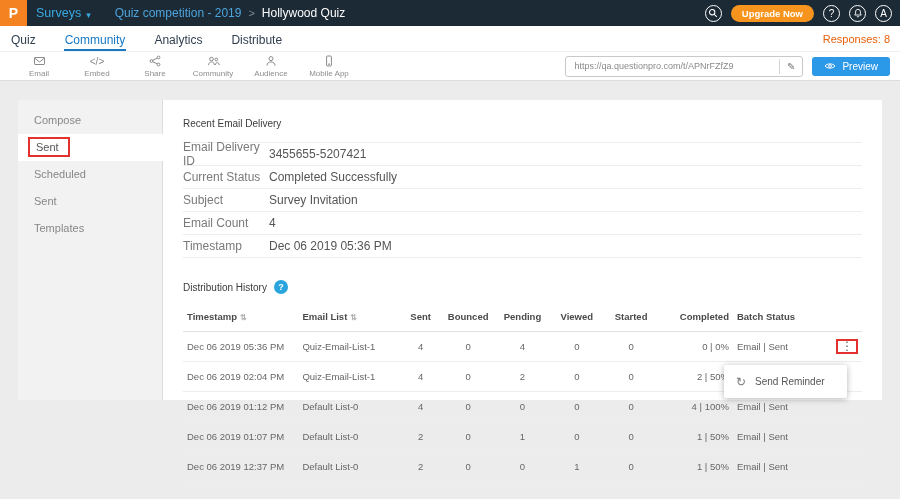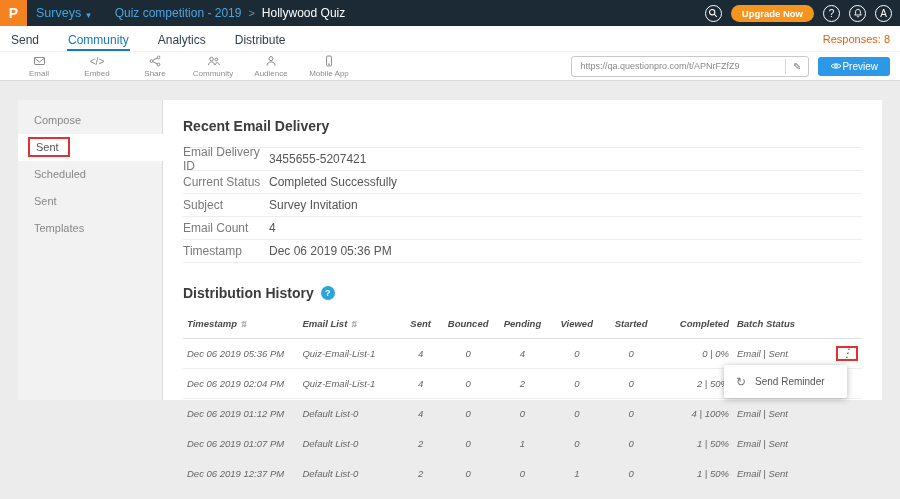--- a/index.html
+++ b/index.html
@@ -35,39 +35,39 @@
   .tool { width:58px; text-align:center; cursor:pointer; }
   .t-icon { height:13px; line-height:13px; color:#8a8a8a; font-size:10px; }
   .t-icon svg { vertical-align:top; }
   .t-label { font-size:8px; color:#8d8d8d; margin-top:1px; white-space:nowrap; }
   .url-wrap { margin-left:auto; display:flex; align-items:center; gap:9px; }
   .url-field { width:238px; height:21px; border:1px solid #c9c9c9; border-radius:3px; background:#fff;
                display:flex; align-items:center; overflow:hidden; cursor:text; }
   .url-text { flex:1; font-size:9px; color:#8a8a8a; padding-left:8px; white-space:nowrap; overflow:hidden; }
   .pencil { border-left:1px solid #d5d5d5; padding:2px 7px; font-size:10px; color:#777; cursor:pointer; }
   .preview-btn { background:#2b98e8; color:#fff; font-size:10px; padding:4px 12px; border-radius:3px;
-                 display:flex; align-items:center; cursor:pointer; }
+                 display:flex; align-items:center; gap:6px; cursor:pointer; }
   
   .content { display:flex; margin:19px 18px 0; height:300px; }
   .sidebar { width:145px; background:#f2f2f2; border-right:1px solid #dcdcdc; padding-top:7px; }
   .side-item { height:27px; line-height:27px; padding-left:16px; font-size:11px; color:#878787; cursor:pointer; }
   .side-item.active { background:#fff; color:#555; margin-right:-1px; padding-left:10px; }
   .red-box { border:2px solid #e3322d; }
   .side-item.active .red-box { display:inline-block; line-height:16px; padding:0 9px 0 6px; }
   .main { flex:1; background:#fff; padding:18px 20px 0; position:relative; }
-  .panel-title { font-size:14px; font-weight:bold; color:#3c3c3c; }
+  .panel-title { font-size:10px; font-weight:normal; color:#3c3c3c; }
   .details { margin-top:13px; border-bottom:1px solid #ededed; }
   .detail-row { display:flex; align-items:center; height:23px; border-top:1px solid #ededed; font-size:12px; }
   .d-label { width:86px; color:#7a7a7a; flex-shrink:0; }
   .d-value { color:#555; }
   .section-head { display:flex; align-items:center; gap:7px; margin:22px 0 10px; }
   .help-badge { width:14px; height:14px; border-radius:50%; background:#2aa4dc; color:#fff; font-size:9px;
                 font-weight:bold; display:flex; align-items:center; justify-content:center; cursor:pointer; }
   
-  table { width:100%; border-collapse:collapse; table-layout:fixed; font-size:9.5px;font-style:italic; }
+  table { width:100%; border-collapse:collapse; table-layout:fixed; font-size:9.5px; }
   th { font-weight:bold; color:#4a4a4a; text-align:left; padding:7px 4px 9px; border-bottom:1px solid #e0e0e0; vertical-align:middle; }
   td { color:#666; padding:0 4px; height:30px; border-bottom:1px solid #ededed; }
   .c-num, th.c-num { text-align:center; }
   .c-right, th.c-right { text-align:right; }
   .c-action { text-align:right; }
   .sort { font-size:8px; color:#b0b0b0; margin-left:3px; cursor:pointer; }
   .menu-dots { display:inline-block; font-size:12px; color:#555; line-height:11px; padding:0 3px; cursor:pointer; }
   
   .popup { position:absolute; left:724px; top:365px; width:123px; background:#fff; border-radius:2px;
            box-shadow:0 1px 6px rgba(0,0,0,0.3); padding:11px 12px; display:flex; align-items:center; gap:9px;
@@ -101,21 +101,21 @@
       <svg width="10" height="10" viewBox="0 0 12 12" fill="none" stroke="#fff" stroke-width="1.1">
         <path d="M6 1.6c-1.8 0-2.9 1.3-2.9 3.1V7L2 8.4h8L8.9 7V4.7C8.9 2.9 7.8 1.6 6 1.6z"></path>
         <path d="M5 9.8a1 1 0 0 0 2 0"></path>
       </svg>
     </span>
     <span class="circle-ic">A</span>
   </div>
 </header>
 
 <nav class="nav">
-  <span class="tab">Send</span>
+  <span class="tab">Quiz</span>
   <span class="tab active">Community</span>
   <span class="tab">Analytics</span>
   <span class="tab">Distribute</span>
   <span class="responses">Responses: 8</span>
 </nav>
 
 <div class="toolbar">
   <div class="tool">
     <div class="t-icon">
       <svg width="13" height="12" viewBox="0 0 12 12" fill="none" stroke="#8a8a8a" stroke-width="1">

